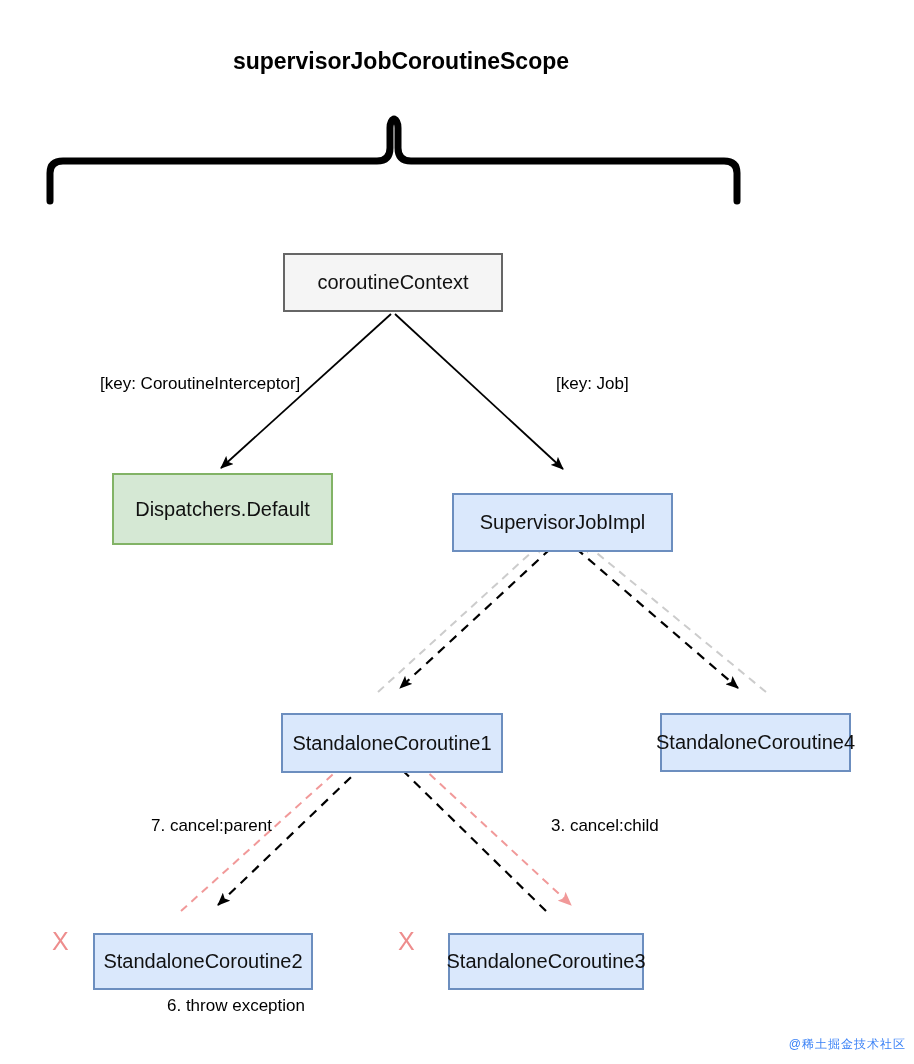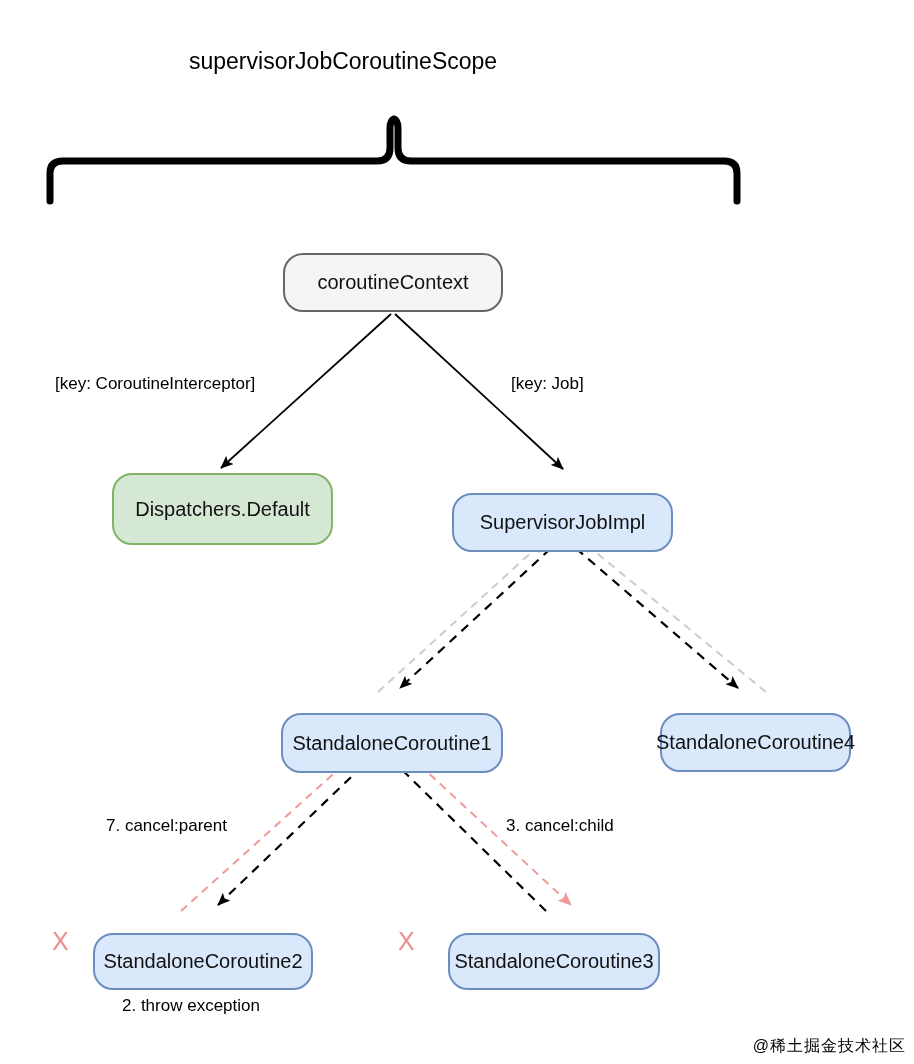--- a/index.html
+++ b/index.html
@@ -4,43 +4,42 @@
 <style>
   html,body{margin:0;padding:0;background:#ffffff;}
   #canvas{
     position:relative;
     width:914px;height:1064px;
     background:#ffffff;
     font-family:"Liberation Sans", sans-serif;
     overflow:hidden;
   }
   .title{
-    position:absolute;left:189px;top:48px;width:440px;height:30px;
-    text-align:left;font-size:23px;font-weight:normal;color:#000;
+    position:absolute;left:181px;top:48px;width:440px;height:30px;
+    text-align:center;font-size:23px;font-weight:bold;color:#000;
   }
   svg.overlay{position:absolute;left:0;top:0;pointer-events:none;}
   .node{
     position:absolute;display:flex;align-items:center;justify-content:center;
     box-sizing:border-box;font-size:20px;color:#111;
     white-space:nowrap;
-    border-radius:20px;
   }
   .node.gray{background:#f5f5f5;border:2px solid #666666;}
   .node.green{background:#d5e8d4;border:2px solid #82b366;}
   .node.blue{background:#dae8fc;border:2px solid #6c8ebf;margin-top:20px;}
   .node.bold{font-weight:normal;}
   .edge-label{
-    position:absolute;font-size:17px;color:#000;white-space:nowrap;
+    position:absolute;font-size:17px;color:#000;white-space:nowrap;margin-left:45px;
   }
   .xmark{
     position:absolute;font-size:25px;color:#ee8d8d;font-weight:400;
     line-height:28px;
   }
   .watermark{
-    position:absolute;right:8px;top:1036px;font-size:16px;color:#000000;
+    position:absolute;right:8px;top:1036px;font-size:12px;color:#3b82f6;
     letter-spacing:1px;
   }
 </style>
 </head>
 <body>
 
 <div id="canvas">
 
   <div class="title">supervisorJobCoroutineScope</div>
 
@@ -95,33 +94,33 @@
   </div>
 
   <div class="node blue" style="left:660px;top:693px;width:191px;height:59px;">
     <span>StandaloneCoroutine4</span>
   </div>
 
   <div class="node blue" style="left:93px;top:913px;width:220px;height:57px;">
     <span>StandaloneCoroutine2</span>
   </div>
 
-  <div class="node blue" style="left:448px;top:913px;width:212px;height:57px;text-align:right;">
+  <div class="node blue" style="left:448px;top:913px;width:196px;height:57px;text-align:right;">
     <span>StandaloneCoroutine3</span>
   </div>
 
   <div class="edge-label" style="left:55px;top:374px;">[key: CoroutineInterceptor]</div>
 
   <div class="edge-label" style="left:511px;top:374px;">[key: Job]</div>
 
   <div class="edge-label" style="left:106px;top:816px;">7. cancel:parent</div>
 
   <div class="edge-label" style="left:506px;top:816px;">3. cancel:child</div>
 
-  <div class="edge-label" style="left:122px;top:996px;">2. throw exception</div>
+  <div class="edge-label" style="left:122px;top:996px;">6. throw exception</div>
 
   <div class="xmark" style="left:52px;top:927px;">X</div>
 
   <div class="xmark" style="left:398px;top:927px;">X</div>
 
   <div class="watermark">@稀土掘金技术社区</div>
 
 </div>
 
 </body></html>

